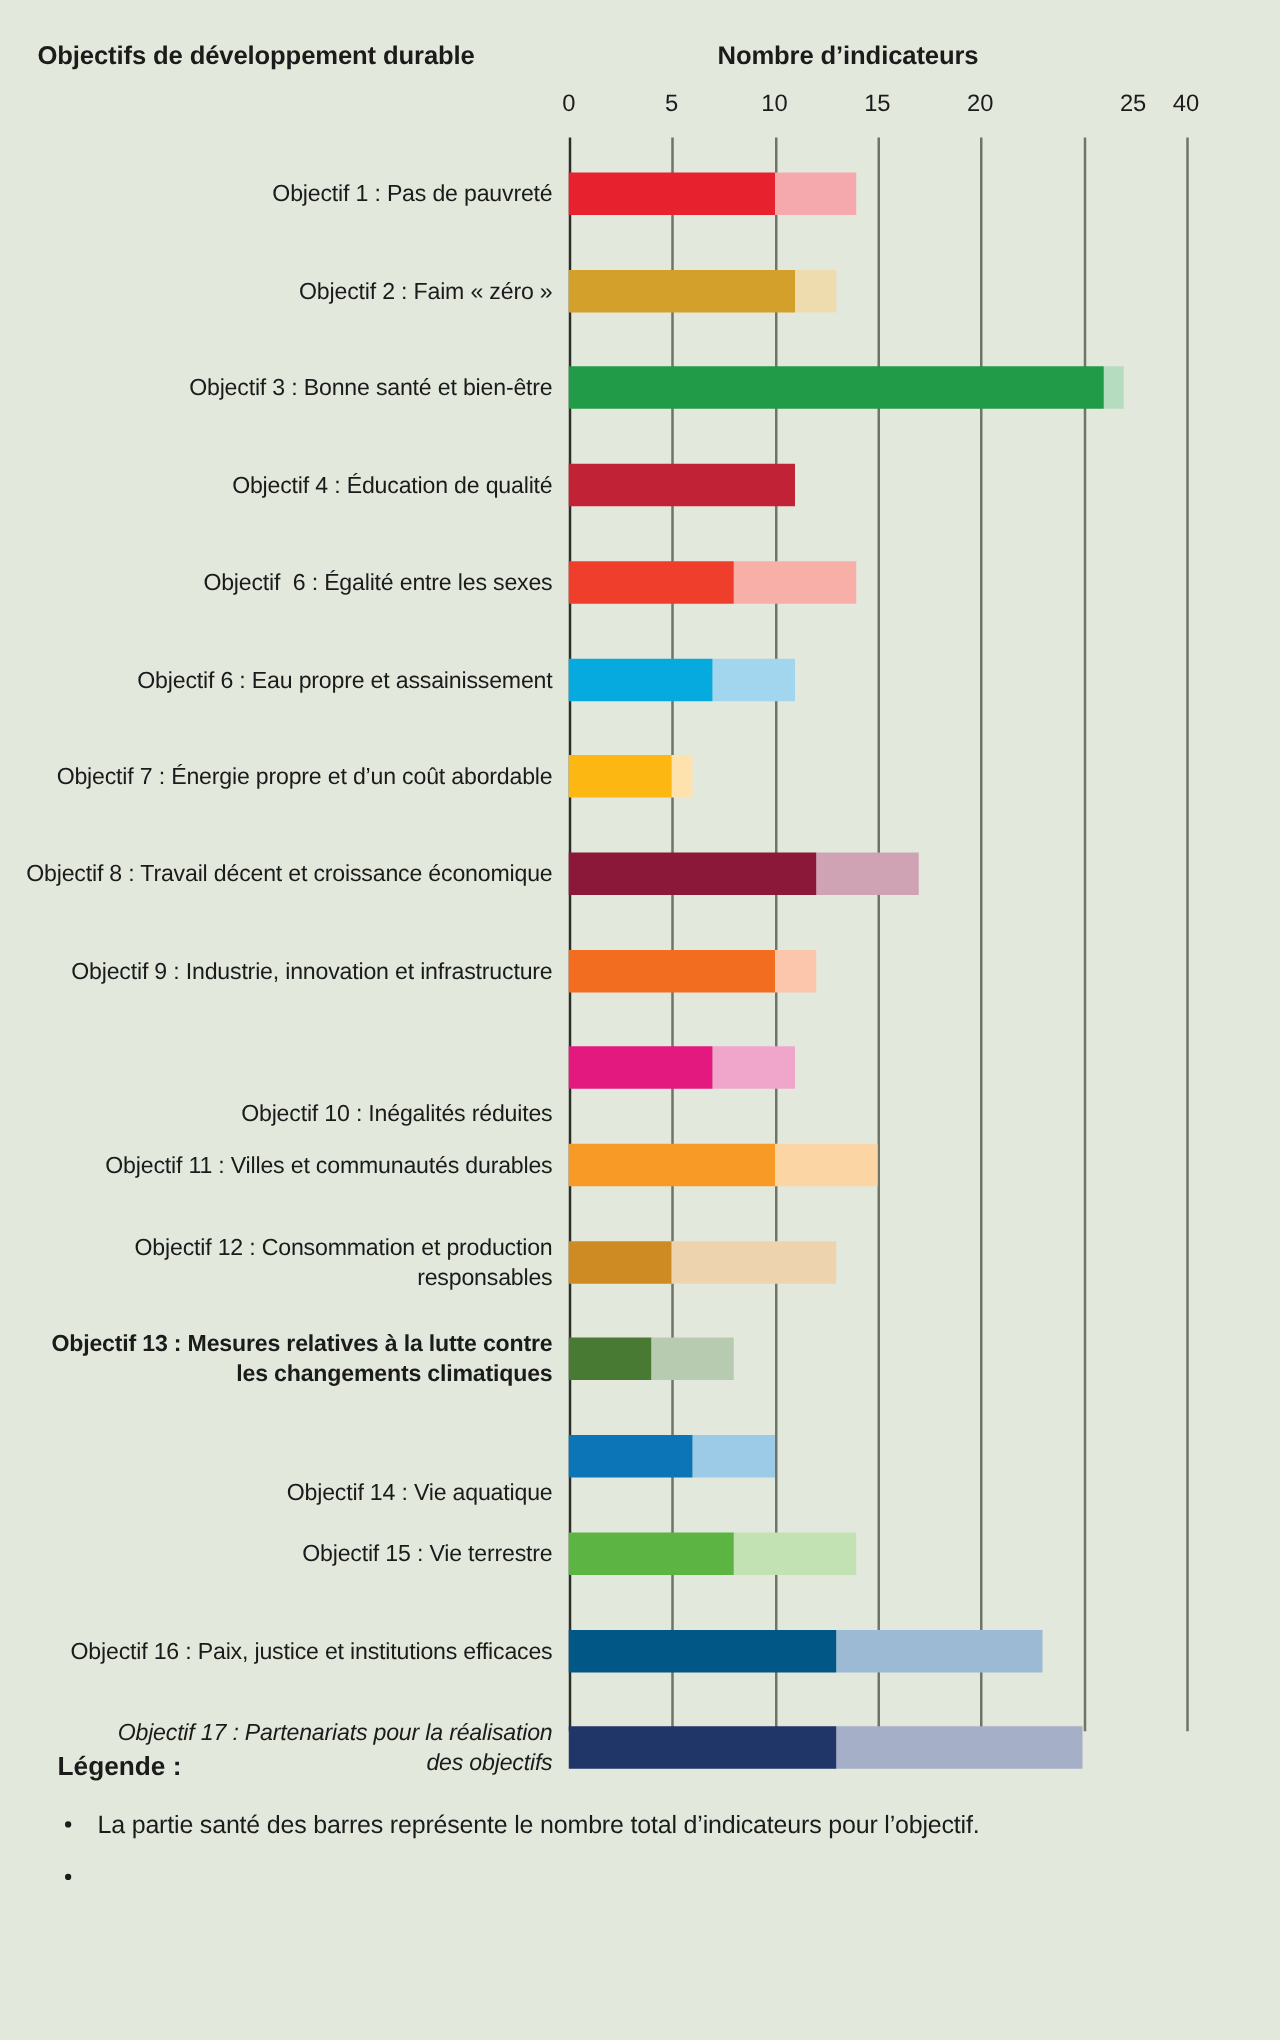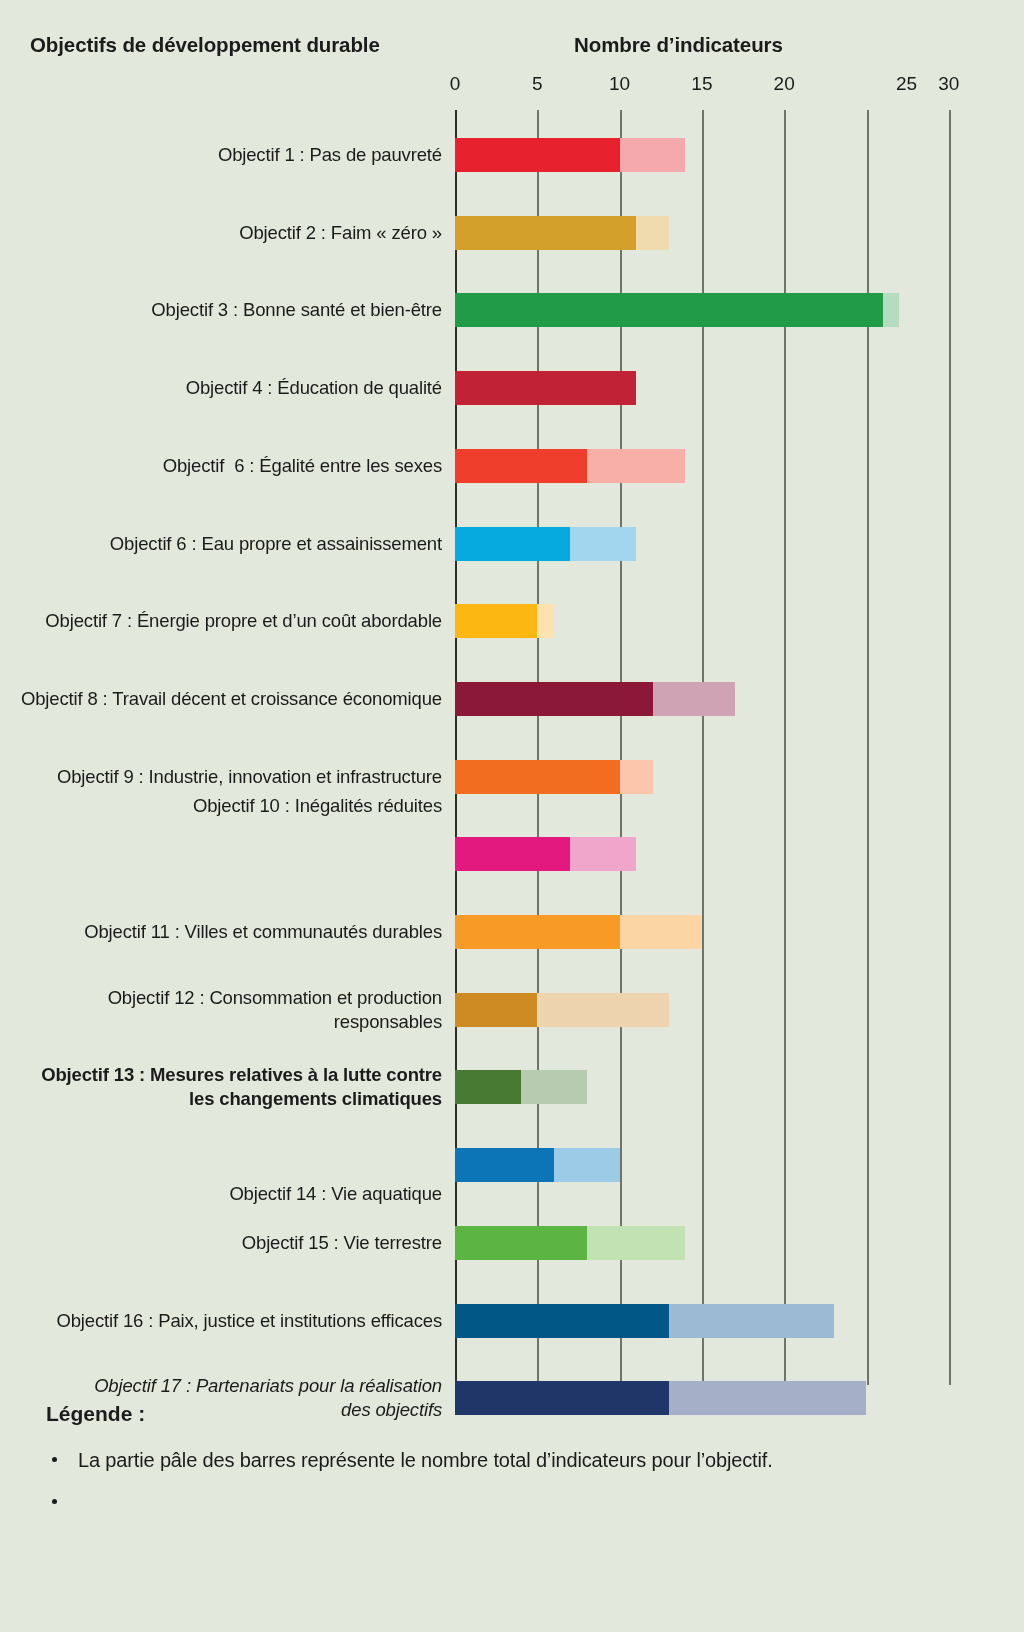--- a/index.html
+++ b/index.html
@@ -137,21 +137,21 @@
         <div class="gridline" style="left: 411.5px;"></div>
         <div class="gridline" style="left: 493.8px;"></div>
       </div>
     <div id="ticklabels">
         <div class="ticklabel" style="left: 0px;">0</div>
         <div class="ticklabel" style="left: 82.3px;">5</div>
         <div class="ticklabel" style="left: 164.6px;">10</div>
         <div class="ticklabel" style="left: 246.9px;">15</div>
         <div class="ticklabel" style="left: 329.2px;">20</div>
         <div class="ticklabel" style="left: 411.5px; margin-left: 40px;">25</div>
-        <div class="ticklabel" style="left: 493.8px;">30</div>
+        <div class="ticklabel" style="left: 493.8px;">40</div>
       </div>
     <div id="bars">
         <div class="bar-row" style="top: 28px; width: 476px;">
           <div class="bar-seg" style="left: 164.6px; width: 65.84px; background: rgb(245, 169, 172);"></div>
           <div class="bar-seg" style="left: 0px; width: 164.6px; background: rgb(232, 33, 47);"></div>
         </div>
         <div class="bar-row" style="top: 105.7px; width: 476px;">
           <div class="bar-seg" style="left: 181.06px; width: 32.92px; background: rgb(238, 220, 175);"></div>
           <div class="bar-seg" style="left: 0px; width: 181.06px; background: rgb(212, 160, 44);"></div>
         </div>
@@ -220,34 +220,34 @@
   <div id="catlabels">
       <div class="cat-label" style="top: 143px;">Objectif 1 : Pas de pauvreté</div>
       <div class="cat-label" style="top: 220.7px;">Objectif 2 : Faim « zéro »</div>
       <div class="cat-label" style="top: 298.4px;">Objectif 3 : Bonne santé et bien-être</div>
       <div class="cat-label" style="top: 376.1px;">Objectif 4 : Éducation de qualité</div>
       <div class="cat-label" style="top: 453.8px;">Objectif  6 : Égalité entre les sexes</div>
       <div class="cat-label" style="top: 531.5px;">Objectif 6 : Eau propre et assainissement</div>
       <div class="cat-label" style="top: 609.2px;">Objectif 7 : Énergie propre et d’un coût abordable</div>
       <div class="cat-label" style="top: 686.9px;">Objectif 8 : Travail décent et croissance économique</div>
       <div class="cat-label" style="top: 764.6px;">Objectif 9 : Industrie, innovation et infrastructure</div>
-      <div class="cat-label" style="top: 794px;">Objectif 10 : Inégalités réduites</div>
+      <div class="cat-label" style="top: 879px;">Objectif 10 : Inégalités réduites</div>
       <div class="cat-label" style="top: 920px;">Objectif 11 : Villes et communautés durables</div>
       <div class="cat-label" style="top: 985.7px;">Objectif 12 : Consommation et production
 responsables</div>
       <div class="cat-label" style="top: 1063.4px; font-weight: bold;">Objectif 13 : Mesures relatives à la lutte contre
 les changements climatiques</div>
       <div class="cat-label" style="top: 1182px;">Objectif 14 : Vie aquatique</div>
       <div class="cat-label" style="top: 1230.8px;">Objectif 15 : Vie terrestre</div>
       <div class="cat-label" style="top: 1308.5px;">Objectif 16 : Paix, justice et institutions efficaces</div>
       <div class="cat-label" style="top: 1374.2px; font-style: italic;">Objectif 17 : Partenariats pour la réalisation
 des objectifs</div>
     </div>
 
   <div id="legend">
     <div class="legend-title">Légende :</div>
     <div id="legend-items">
-        <div class="legend-item"><span class="legend-bullet"></span><span>La partie pâle des barres représente le nombre total d’indicateurs pour l’objectif.</span></div>
+        <div class="legend-item"><span class="legend-bullet"></span><span>La partie santé des barres représente le nombre total d’indicateurs pour l’objectif.</span></div>
         <div class="legend-item"><span class="legend-bullet"></span></div>
       </div>
   </div>
 
 </div>
 
 </body></html>

